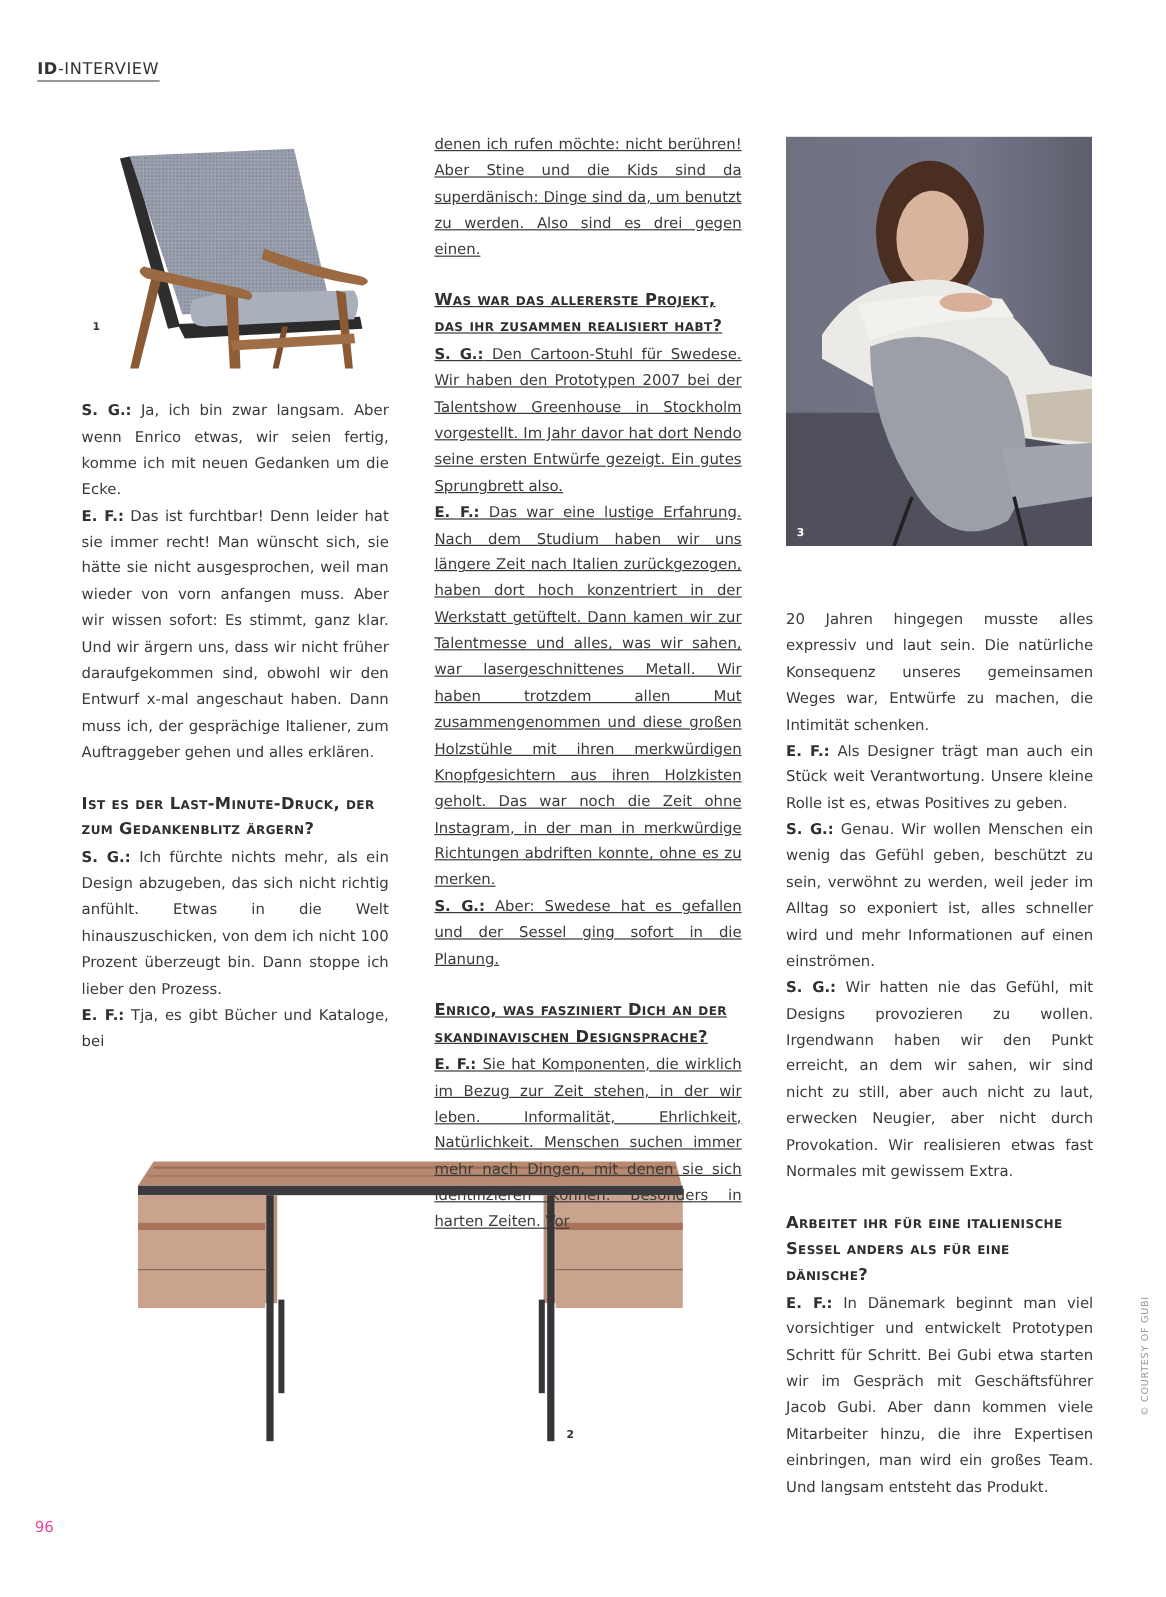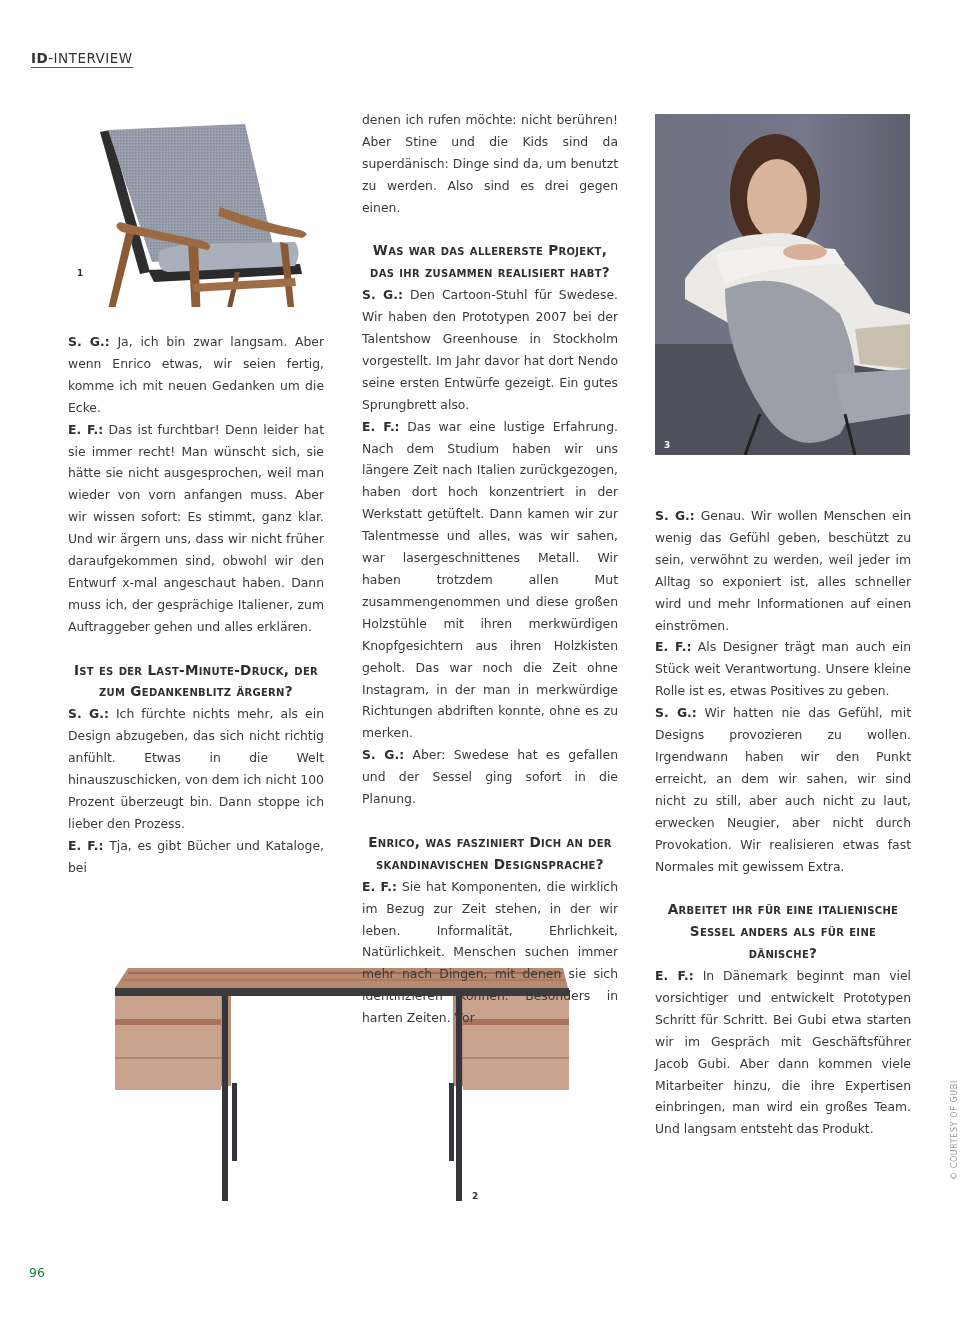--- a/index.html
+++ b/index.html
@@ -4,27 +4,27 @@
 <style>
   html, body { margin:0; padding:0; background:#fff; }
   body { width:972px; height:1331px; position:relative; overflow:hidden;
          font-family:"DejaVu Sans", sans-serif; color:#3a3a3a; }
   .section-label { position:absolute; left:31px; top:50px; font-size:13.5px; letter-spacing:0.5px;
          color:#333; border-bottom:1.5px solid #555; padding-bottom:1px; }
   .section-label b { font-weight:700;margin-top:15px; }
   .col { position:absolute; width:256px; font-size:12.4px; line-height:21.9px; text-align:justify; }
   .col p { margin:0; }
   .col .q { font-variant:small-caps; font-weight:700; font-size:13.6px; letter-spacing:0.3px; color:#2f2f2f;
-            text-align:center; line-height:21.9px; margin-top:21.9px; }
+            text-align:left; line-height:21.9px; margin-top:21.9px; }
   .sp { font-weight:700; color:#2f2f2f; }
   .col1 { left:68px; top:331px; }
-  .col2 { left:362px; top:109px; }
+  .col2 { left:362px; top:109px;text-decoration:underline; }
   .col3 { left:655px; top:505px; }
   .caption-num { position:absolute; font-size:9px; font-weight:700; color:#333; }
-  .page-num { position:absolute; left:29px; top:1265px; font-size:12.5px; color:#15803d; }
+  .page-num { position:absolute; left:29px; top:1265px; font-size:12.5px; color:#ec4899; }
   .credit { position:absolute; left:950px; top:1180px; transform:rotate(-90deg); transform-origin:left top;
             font-size:8px; letter-spacing:0.6px; color:#999; white-space:nowrap; }
   .photo { position:absolute; left:655px; top:114px; width:255px; height:341px; overflow:hidden;
            background:linear-gradient(90deg,#6f7180 0%,#75778a 60%,#5e5f6c 100%); }
   svg { display:block; }
 </style>
 </head>
 <body>
 
 <div class="section-label"><b>ID</b><span>-INTERVIEW</span></div>
@@ -119,21 +119,22 @@
 <div class="col col2" id="col2">
     <p>denen ich rufen möchte: nicht berühren! Aber Stine und die Kids sind da superdänisch: Dinge sind da, um benutzt zu werden. Also sind es drei gegen einen.</p>
     <p class="q">Was war das allererste Projekt, das ihr zusammen realisiert habt?</p>
     <p><span class="sp">S. G.:</span><span> Den Cartoon-Stuhl für Swedese. Wir haben den Prototypen 2007 bei der Talentshow Greenhouse in Stockholm vorgestellt. Im Jahr davor hat dort Nendo seine ersten Entwürfe gezeigt. Ein gutes Sprungbrett also.</span></p>
     <p><span class="sp">E. F.:</span><span> Das war eine lustige Erfahrung. Nach dem Studium haben wir uns längere Zeit nach Italien zurückgezogen, haben dort hoch konzentriert in der Werkstatt getüftelt. Dann kamen wir zur Talentmesse und alles, was wir sahen, war lasergeschnittenes Metall. Wir haben trotzdem allen Mut zusammengenommen und diese großen Holzstühle mit ihren merkwürdigen Knopfgesichtern aus ihren Holzkisten geholt. Das war noch die Zeit ohne Instagram, in der man in merkwürdige Richtungen abdriften konnte, ohne es zu merken.</span></p>
     <p><span class="sp">S. G.:</span><span> Aber: Swedese hat es gefallen und der Sessel ging sofort in die Planung.</span></p>
     <p class="q">Enrico, was fasziniert Dich an der skandinavischen Designsprache?</p>
     <p><span class="sp">E. F.:</span><span> Sie hat Komponenten, die wirklich im Bezug zur Zeit stehen, in der wir leben. Informalität, Ehrlichkeit, Natürlichkeit. Menschen suchen immer mehr nach Dingen, mit denen sie sich identifizieren können. Besonders in harten Zeiten. Vor</span></p>
   </div>
 <div class="col col3" id="col3">
+    <p>20 Jahren hingegen musste alles expressiv und laut sein. Die natürliche Konsequenz unseres gemeinsamen Weges war, Entwürfe zu machen, die Intimität schenken.</p>
+    <p><span class="sp">E. F.:</span><span> Als Designer trägt man auch ein Stück weit Verantwortung. Unsere kleine Rolle ist es, etwas Positives zu geben.</span></p>
     <p><span class="sp">S. G.:</span><span> Genau. Wir wollen Menschen ein wenig das Gefühl geben, beschützt zu sein, verwöhnt zu werden, weil jeder im Alltag so exponiert ist, alles schneller wird und mehr Informationen auf einen einströmen.</span></p>
-    <p><span class="sp">E. F.:</span><span> Als Designer trägt man auch ein Stück weit Verantwortung. Unsere kleine Rolle ist es, etwas Positives zu geben.</span></p>
     <p><span class="sp">S. G.:</span><span> Wir hatten nie das Gefühl, mit Designs provozieren zu wollen. Irgendwann haben wir den Punkt erreicht, an dem wir sahen, wir sind nicht zu still, aber auch nicht zu laut, erwecken Neugier, aber nicht durch Provokation. Wir realisieren etwas fast Normales mit gewissem Extra.</span></p>
     <p class="q">Arbeitet ihr für eine italienische Sessel anders als für eine dänische?</p>
     <p><span class="sp">E. F.:</span><span> In Dänemark beginnt man viel vorsichtiger und entwickelt Prototypen Schritt für Schritt. Bei Gubi etwa starten wir im Gespräch mit Geschäftsführer Jacob Gubi. Aber dann kommen viele Mitarbeiter hinzu, die ihre Expertisen einbringen, man wird ein großes Team. Und langsam entsteht das Produkt.</span></p>
   </div>
 
 <div class="page-num">96</div>
 <div class="credit">© COURTESY OF GUBI</div>
 
 </body></html>

